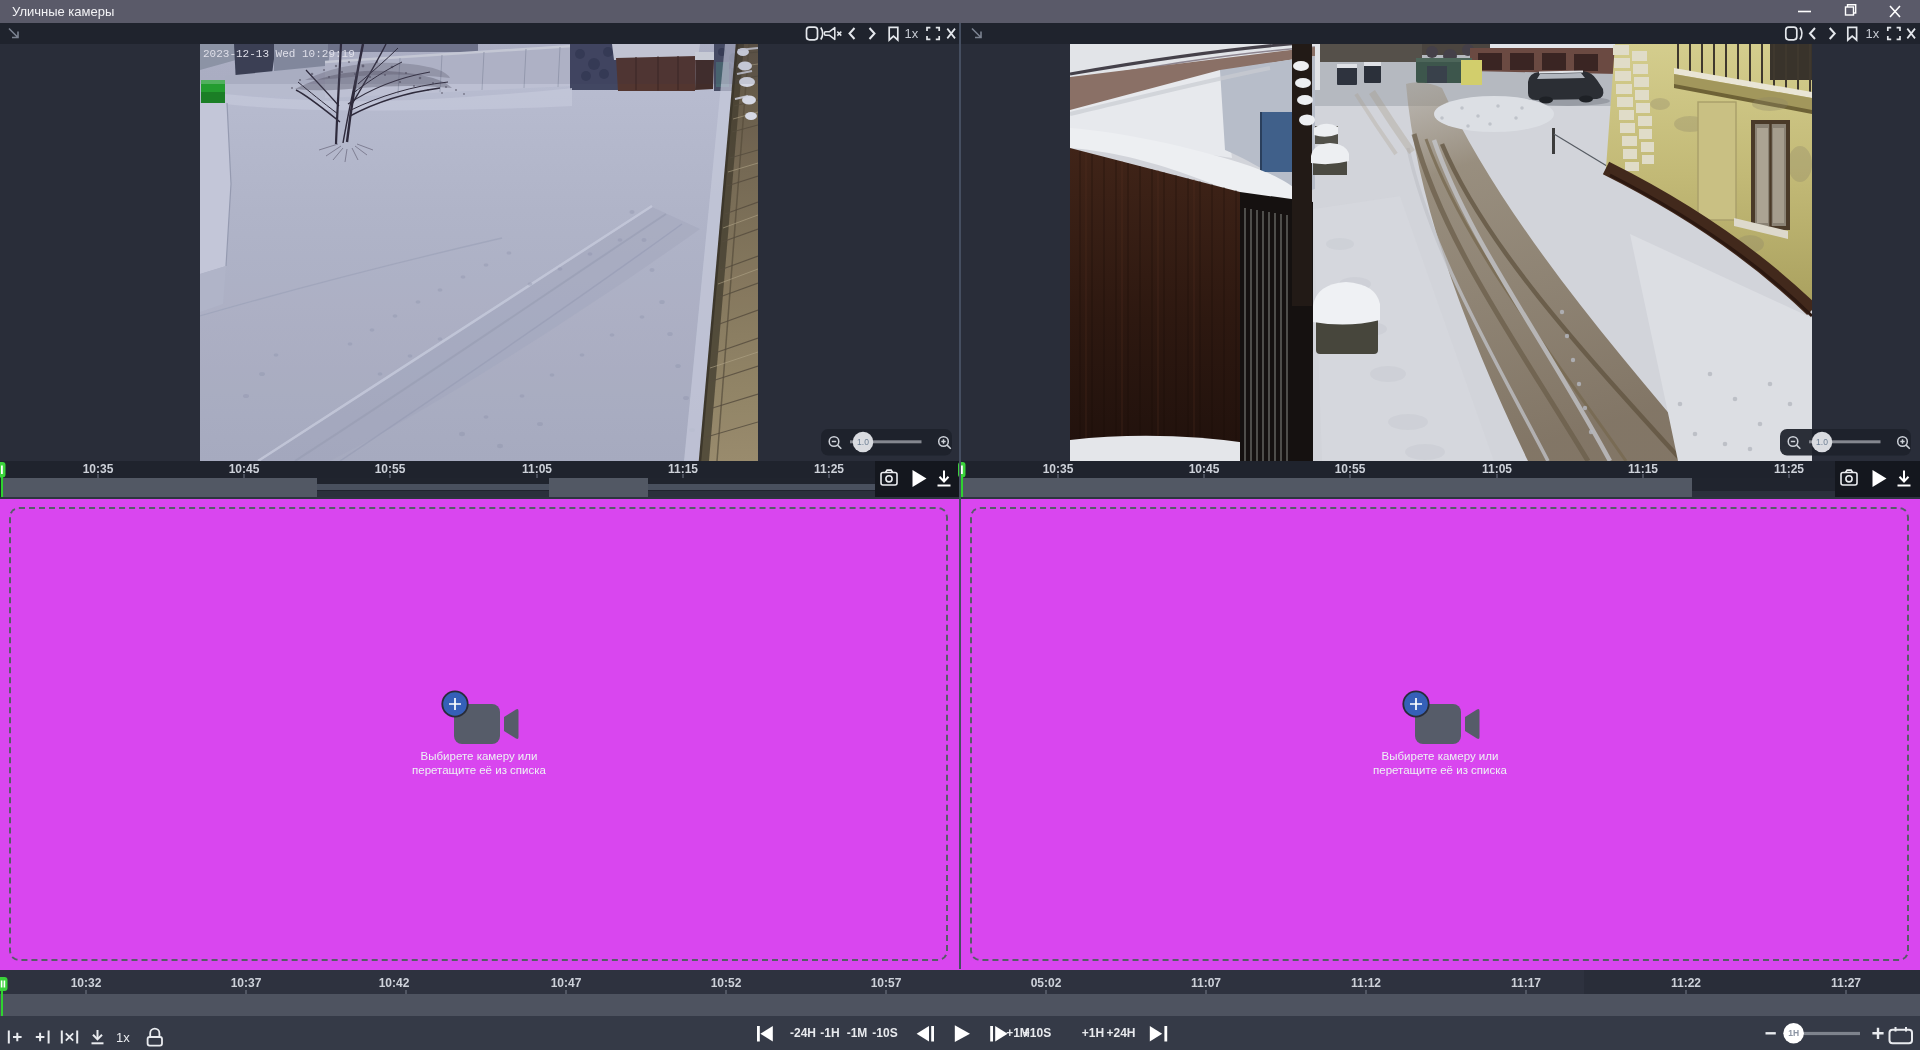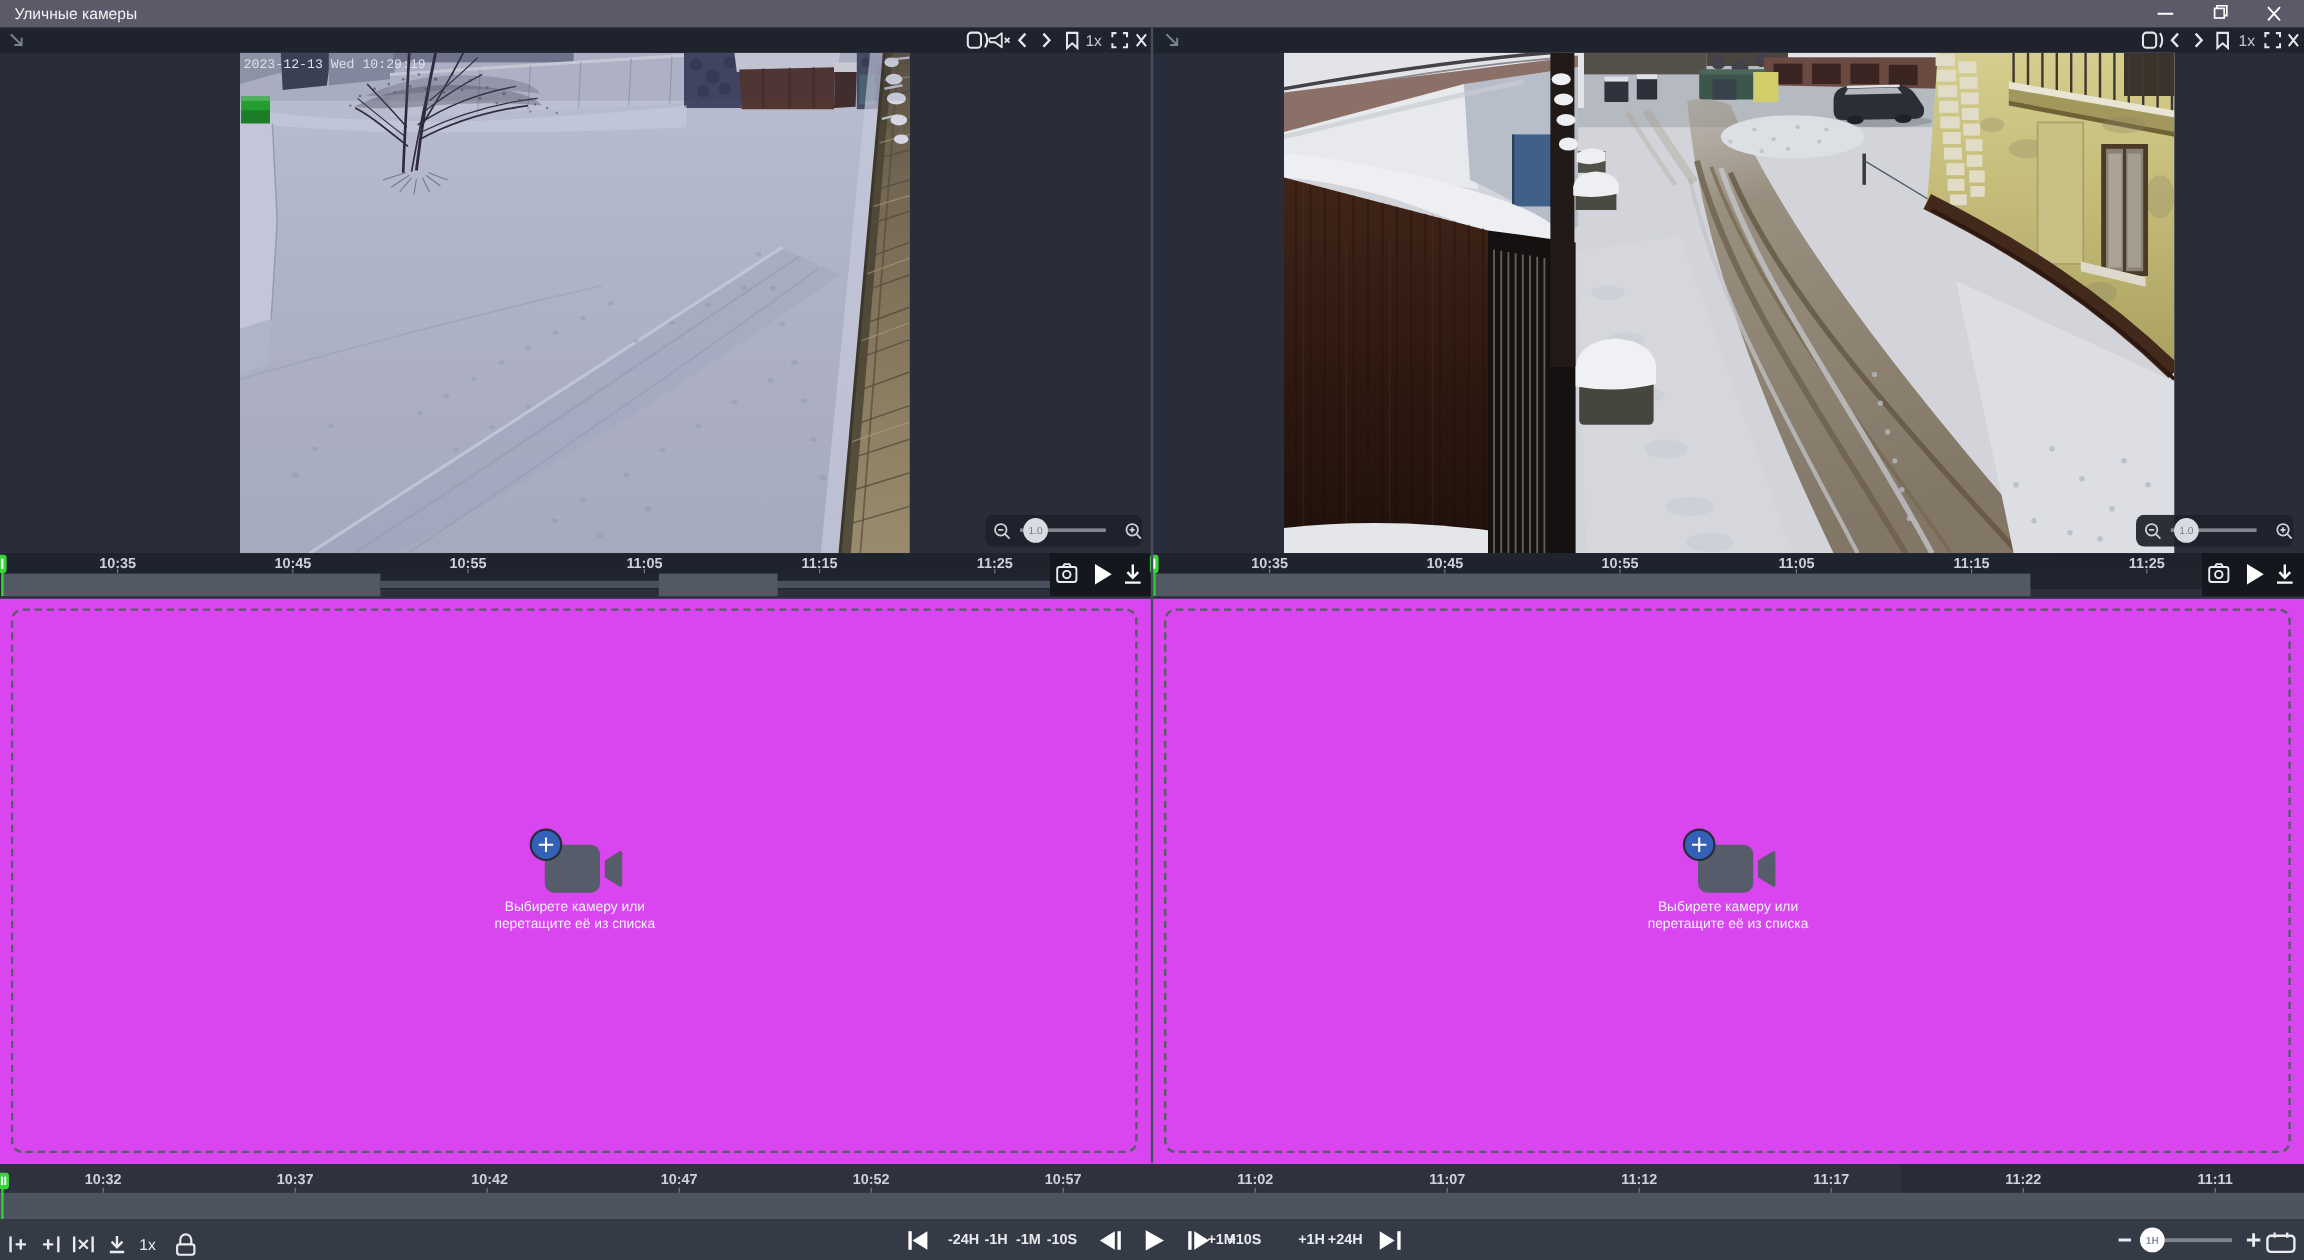--- a/index.html
+++ b/index.html
@@ -638,39 +638,39 @@
       </div>
     <div class="ph-text" style="left:329px;top:250px;">Выбирете камеру или<br>перетащите её из списка</div>
   </div>
 </div>
 
 <div class="abs gruler">
   <span class="lbl" style="left:86px">10:32</span>
     <span class="tick" style="left:86px"></span>
   <span class="lbl" style="left:246px">10:37</span>
     <span class="tick" style="left:246px"></span>
-  <span class="lbl" style="left:408px">10:42</span>
+  <span class="lbl" style="left:394px">10:42</span>
     <span class="tick" style="left:406px"></span>
   <span class="lbl" style="left:566px">10:47</span>
     <span class="tick" style="left:566px"></span>
   <span class="lbl" style="left:726px">10:52</span>
     <span class="tick" style="left:726px"></span>
   <span class="lbl" style="left:886px">10:57</span>
     <span class="tick" style="left:886px"></span>
-  <span class="lbl" style="left:1046px">11:02</span>
+  <span class="lbl" style="left:1046px">05:02</span>
     <span class="tick" style="left:1046px"></span>
   <span class="lbl" style="left:1206px">11:07</span>
     <span class="tick" style="left:1206px"></span>
   <span class="lbl" style="left:1366px">11:12</span>
     <span class="tick" style="left:1366px"></span>
   <span class="lbl" style="left:1526px">11:17</span>
     <span class="tick" style="left:1526px"></span>
   <span class="lbl" style="left:1686px">11:22</span>
     <span class="tick" style="left:1686px"></span>
-  <span class="lbl" style="left:1846px">11:11</span>
+  <span class="lbl" style="left:1846px">11:27</span>
     <span class="tick" style="left:1846px"></span>
 </div>
 <div class="abs gbar"></div>
 <div class="abs ph-green" style="left:1px;top:986px;height:30px;"></div>
 <svg class="abs" style="left:-2px;top:977px" width="12" height="16" viewBox="0 0 12 16">
     <rect x="0" y="0" width="9.5" height="14" rx="3" fill="#3bd33b"></rect>
     <rect x="2.8" y="3.5" width="1.6" height="7" fill="#fff"></rect>
     <rect x="5.6" y="3.5" width="1.6" height="7" fill="#fff"></rect>
   </svg>
 <div class="abs toolbar" id="toolbar">

